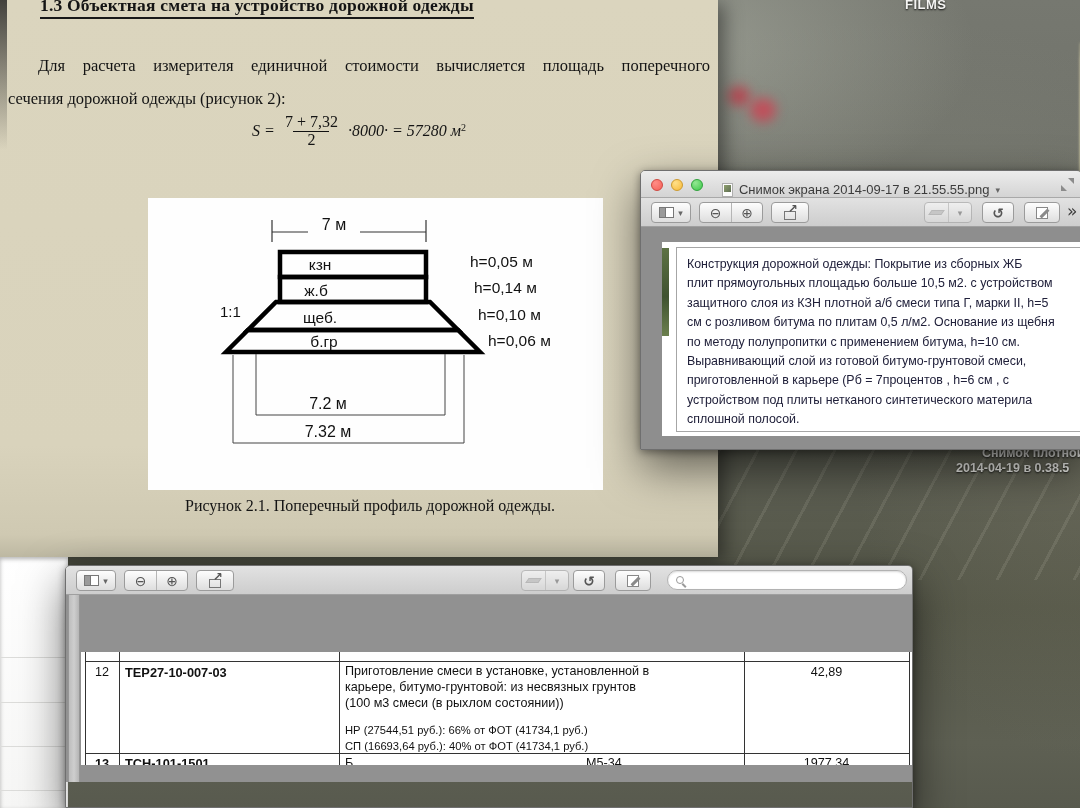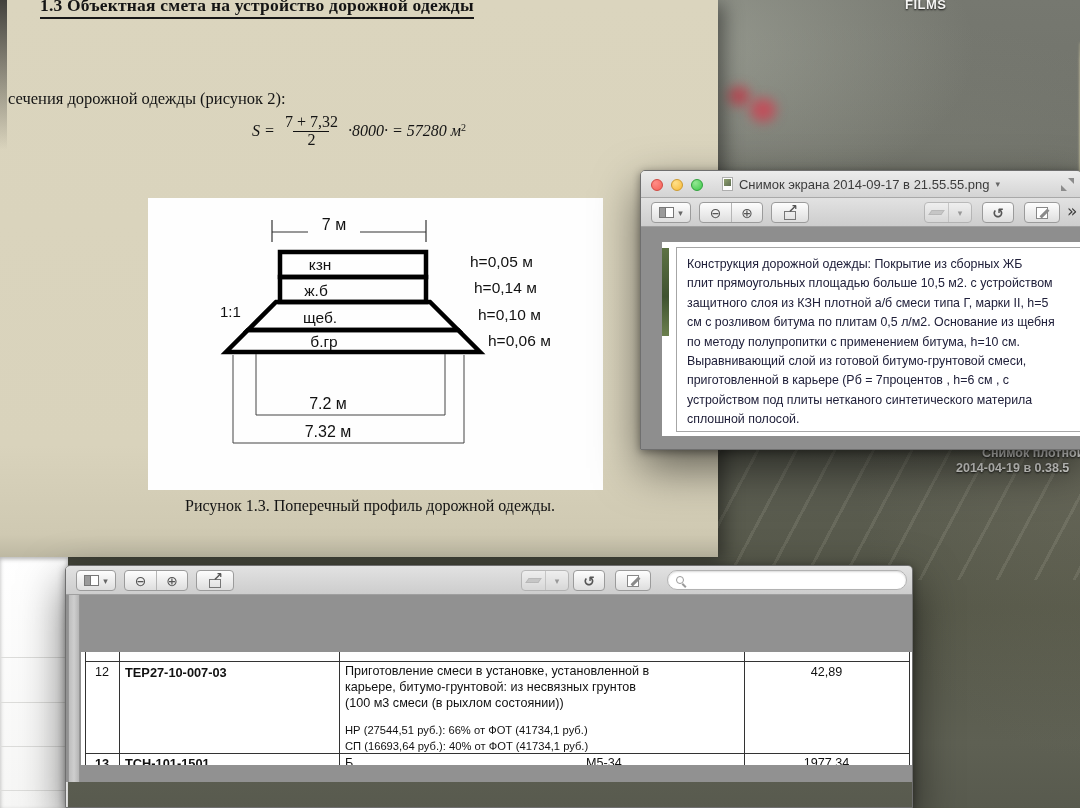--- a/index.html
+++ b/index.html
@@ -54,21 +54,21 @@
   .caption { position:absolute; left:0; top:497px; width:740px; text-align:center;
              font-size:16px; }
 
   
   .win { position:absolute; border-radius:5px 5px 0 0; overflow:hidden;
          box-shadow:0 18px 45px rgba(0,0,0,.55), 0 2px 8px rgba(0,0,0,.4);
          border:1px solid #6f6f6f; }
   .titlebar { position:relative; height:27px;
               background:linear-gradient(180deg,#ececec,#d4d4d4);
               border-bottom:1px solid #a9a9a9;
-              display:flex; align-items:center; justify-content:center; }
+              display:flex; align-items:flex-end; justify-content:center; }
   .titlebar.inactive { background:linear-gradient(180deg,#f2f2f2,#e6e6e6); border-bottom:1px solid #c0c0c0; }
   .traffic { position:absolute; left:10px; top:8px; display:flex; gap:8px; }
   .tl { width:12px; height:12px; border-radius:50%; }
   .tl.red    { background:radial-gradient(circle at 35% 30%, #ff8d86, #f55f57); border:1px solid #cf4740; }
   .tl.yellow { background:radial-gradient(circle at 35% 30%, #ffe08a, #f8ba37); border:1px solid #cd9a2e; }
   .tl.green  { background:radial-gradient(circle at 35% 30%, #93e793, #3cc848); border:1px solid #2ea23a; }
   .tl.gray   { background:radial-gradient(circle at 35% 30%, #f4f4f4, #c0c0c0); border:1px solid #9d9d9d; }
   .wtitle { display:flex; align-items:center; gap:6px; font-size:13px; color:#3c3c3c; }
   .wtitle.dim { color:#8f8f8f; }
   .doc-ic { position:relative; width:11px; height:14px; background:#fdfdfd; border:1px solid #aeaeae; }
@@ -159,20 +159,21 @@
     <div class="films">FILMS</div>
     <div class="desk-label">
       <div class="l1">Снимок плотной</div>
       <div class="l2">2014-04-19 в 0.38.5</div>
     </div>
   </div>
 
   <div class="doc">
     <div class="left-dark"></div>
     <h1>1.3 Объектная смета на устройство дорожной одежды</h1>
+    <div class="p1">Для расчета измерителя единичной стоимости вычисляется площадь поперечного</div>
     <div class="p2">сечения дорожной одежды (рисунок 2):</div>
     <div class="formula">
       <span>S =</span>
       <span class="frac">
         <span class="num">7 + 7,32</span>
         <span class="den">2</span>
       </span>
       <span><span>·8000· = 57280 м</span><sup>2</sup></span>
     </div>
 
@@ -204,21 +205,21 @@
         <line x1="108" y1="156" x2="108" y2="217" stroke="#444" stroke-width="1"></line>
         <line x1="297" y1="156" x2="297" y2="217" stroke="#444" stroke-width="1"></line>
         <line x1="108" y1="217" x2="297" y2="217" stroke="#444" stroke-width="1"></line>
         <text x="180" y="211" text-anchor="middle" font-size="16">7.2 м</text>
         <line x1="85" y1="157" x2="85" y2="245" stroke="#444" stroke-width="1"></line>
         <line x1="316" y1="157" x2="316" y2="245" stroke="#444" stroke-width="1"></line>
         <line x1="85" y1="245" x2="316" y2="245" stroke="#444" stroke-width="1"></line>
         <text x="180" y="239" text-anchor="middle" font-size="16">7.32 м</text>
       </svg>
     </div>
-    <div class="caption">Рисунок 1.3. Поперечный профиль дорожной одежды.</div>
+    <div class="caption">Рисунок 2.1. Поперечный профиль дорожной одежды.</div>
   </div>
 
   <div class="back-panel">
     <div class="row" style="top:100px"></div>
     <div class="row" style="top:145px"></div>
     <div class="row" style="top:189px"></div>
     <div class="row" style="top:233px"></div>
   </div>
 
   <div class="win" style="left:65px; top:565px; width:848px; height:243px;">

